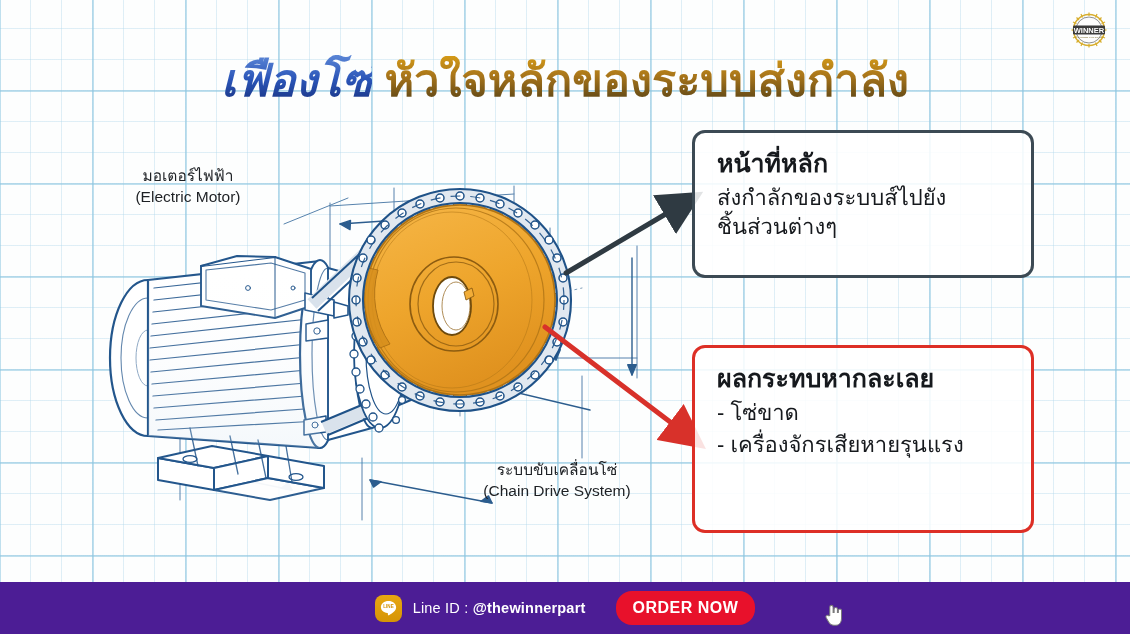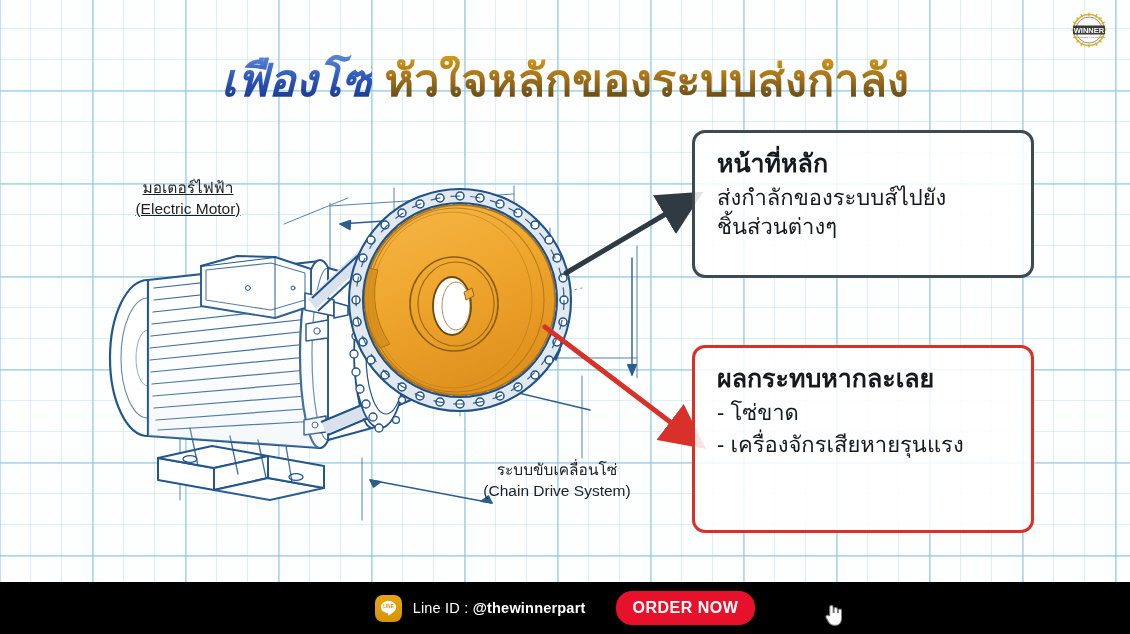--- a/index.html
+++ b/index.html
@@ -68,21 +68,21 @@
 
   
   .lbl {
     position:absolute;
     color:#1d2024;
     font-size:15.5px;
     line-height:1.35;
     text-align:center;
     white-space:nowrap;
   }
-  .lbl-motor { left:88px; top:178px; width:200px;text-decoration:underline; }
+  .lbl-motor { left:88px; top:166px; width:200px; }
   .lbl-chain { left:442px; top:460px; width:230px; }
 
   
   .box {
     position:absolute;
     background:rgba(255,255,255,0.86);
     padding:14px 36px 16px 22px;
   }
   .box h3 { font-size:25px; font-weight:bold; color:#16191d; line-height:1.3; margin-bottom:3px;}
   .box p, .box li {
@@ -101,21 +101,21 @@
     border:3.5px solid #dd2f26;
     border-radius:13px;
   }
 
   
   .arrows { position:absolute; inset:0; pointer-events:none; }
 
   
   .footer {
     position:absolute; left:0; bottom:0; width:1130px; height:52px;
-    background:#000000;
+    background:#4c1d95;
     display:flex; align-items:center; justify-content:center;
     gap:0px;
   }
   .f-item { display:flex; align-items:center; }
   .line-badge {
     width:27px; height:27px; border-radius:8px;
     background:linear-gradient(180deg,#e8a711 0%,#d59405 100%);
     display:flex; align-items:center; justify-content:center;
     margin-right:11px;
   }

